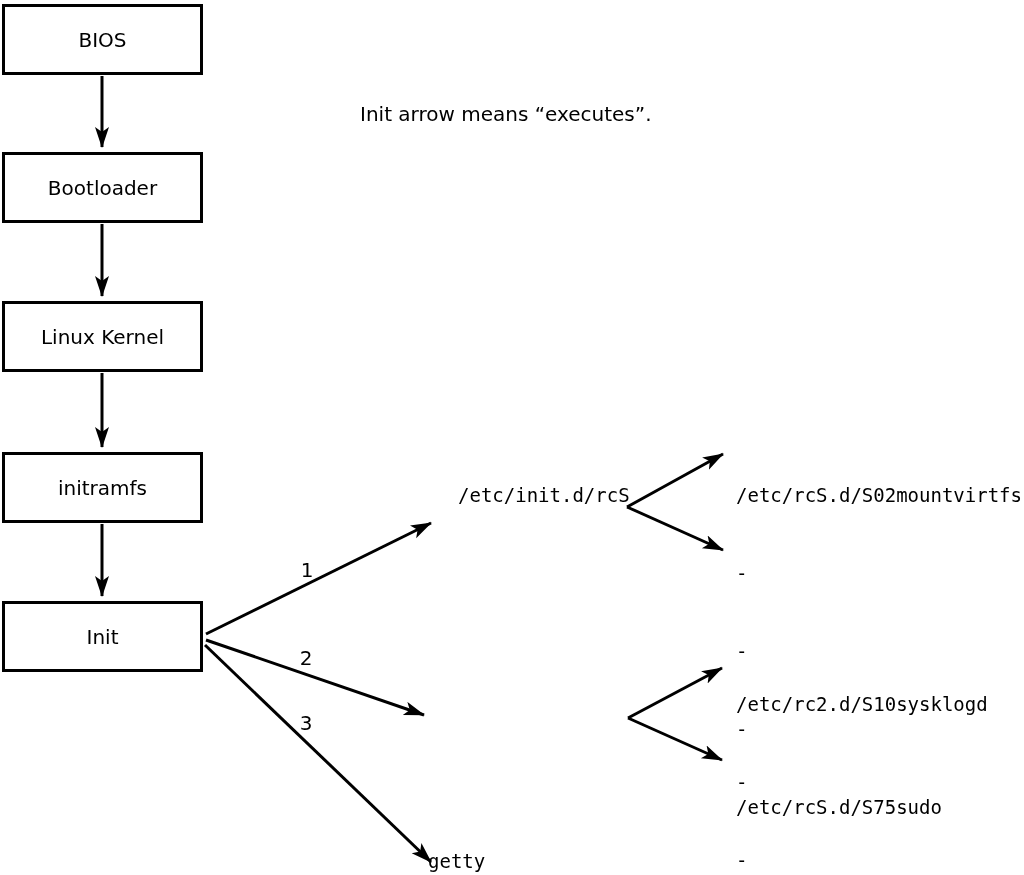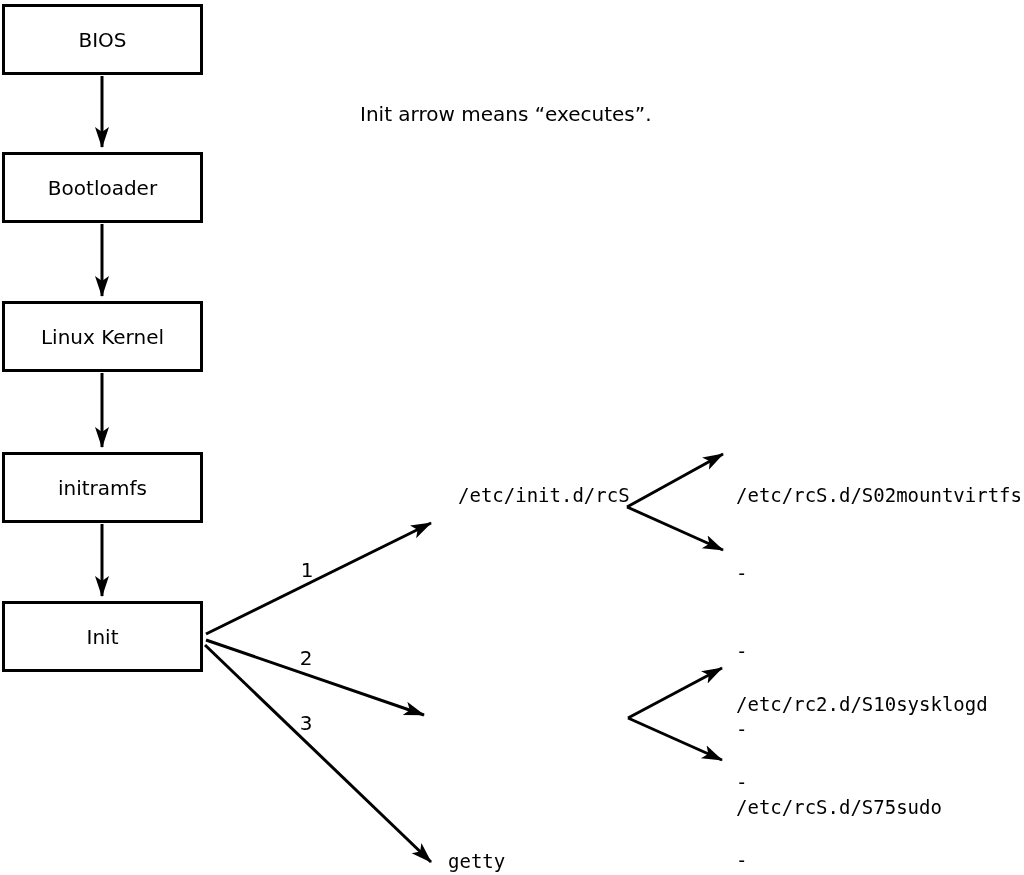--- a/index.html
+++ b/index.html
@@ -61,21 +61,21 @@
     font-family: "DejaVu Sans Mono", "Liberation Mono", monospace;
     font-size: 19px;
     white-space: pre;
   }
   .target-label {
     position: absolute;
     transform: translateY(-50%);
   }
   .t-rcs   { left: 446px; top: 495px; margin-left: 12px; }
   .t-rc2   { left: 442px; top: 718px; }
-  .t-getty { left: 448px; top: 861px; }
+  .t-getty { left: 428px; top: 861px; }
   .script-col {
     position: absolute;
     left: 736px;
     line-height: 26px;
   }
   .col-rcs { top: 430px; }
   .col-rc2 { top: 639px; }
   .script-col span { display: block; }
 </style>
 </head>

